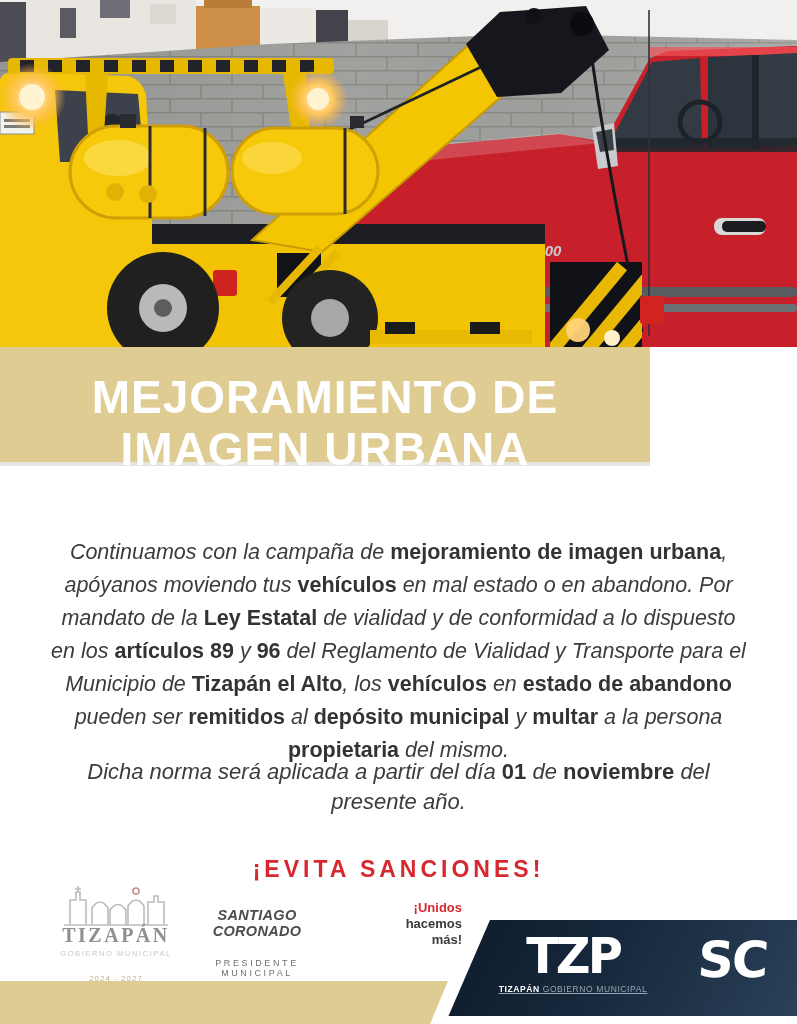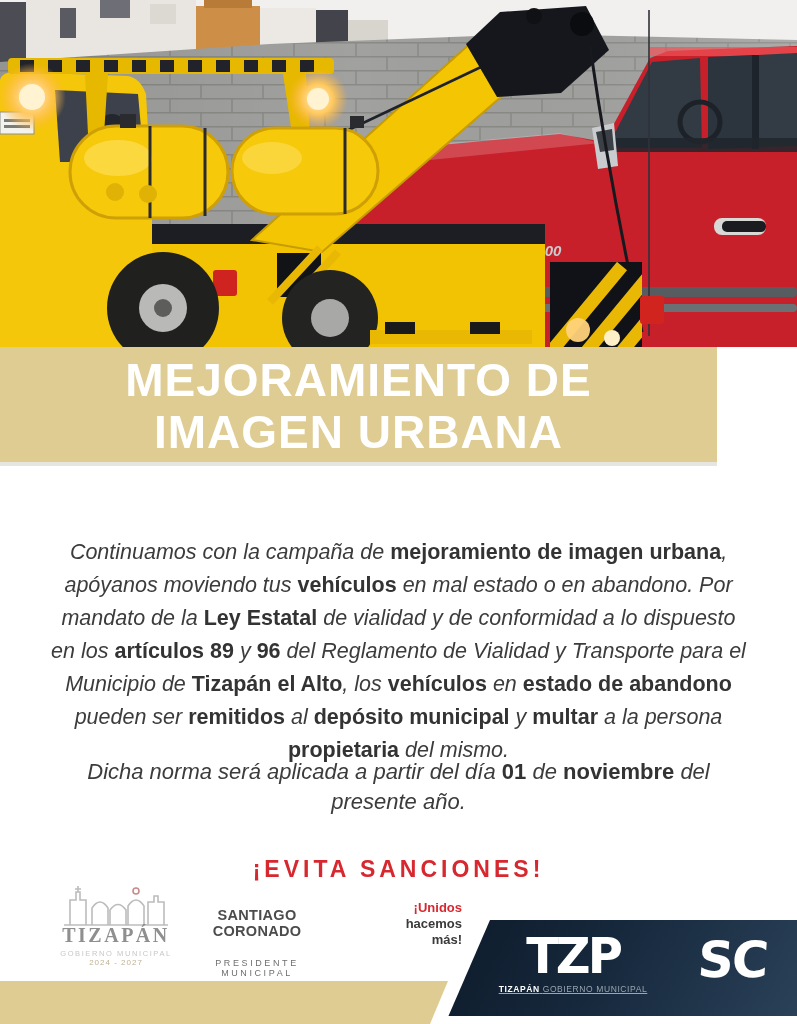--- a/index.html
+++ b/index.html
@@ -5,46 +5,46 @@
   * { margin:0; padding:0; box-sizing:border-box; }
   html,body { width:797px; height:1024px; }
   body { font-family:"Liberation Sans", sans-serif; background:#ffffff; }
   .poster { position:relative; width:797px; height:1024px; background:#ffffff; overflow:hidden; }
 
   
   .photo { position:absolute; top:0; left:0; width:797px; height:347px; }
   .photo svg { display:block; width:797px; height:347px; }
 
   
-  .banner { position:absolute; top:347px; left:0; width:717px; height:119px;
-            background:#dfcc92; text-align:center; padding-top:7px;
+  .banner { position:absolute; top:347px; left:0; width:650px; height:119px;
+            background:#dfcc92; text-align:center; padding-top:24px;
             border-bottom:4px solid #e7e5e0; }
   .banner .bline { color:#ffffff; font-weight:800; font-size:46px; line-height:52px;
                    letter-spacing:1px; }
 
   
   .bodytext { position:absolute; left:48px; width:701px; text-align:center;
               color:#3c3c3c; font-style:italic; }
   .p1 { top:497px; font-size:21.5px; line-height:33px; position:absolute;margin-top:39px; }
   .p2 { top:757px; font-size:22px; line-height:30px; position:absolute; }
   .bodytext .b { font-style:normal; font-weight:bold; color:#333333; }
 
   .evita { position:absolute; top:808px; left:0; width:797px; text-align:center;
            color:#d7282f; font-weight:bold; font-size:23px; letter-spacing:4px;margin-top:48px; }
 
   
   .seal { position:absolute; left:48px; top:882px; width:136px; text-align:center; }
   .seal .skyline { display:block; margin:0 auto; }
   .seal .seal-name { font-family:"Liberation Serif", serif; font-size:20px;
                      letter-spacing:2.5px; color:#8f8f8f; font-weight:600; margin-top:-2px; }
   .seal .seal-sub { font-size:7.5px; letter-spacing:1.6px; color:#c7c7c5; margin-top:2px; }
-  .seal .seal-years { font-size:8px; letter-spacing:1px; color:#c0b194; margin-top:0; }
+  .seal .seal-years { font-size:8px; letter-spacing:1px; color:#c0b194; margin-top:16px; }
 
   .mayor { position:absolute; left:182px; top:907px; width:150px; text-align:center; }
-  .mayor .mayor-name { font-size:14.5px; font-weight:800; color:#4c4c4c; letter-spacing:.3px; }
+  .mayor .mayor-name { font-size:14.5px; font-weight:800; color:#4c4c4c; letter-spacing:.3px;font-style:italic; }
   .mayor .mayor-title { font-size:9px; color:#6e6e6e; letter-spacing:2.6px; margin-top:19px; }
 
   .slogan { position:absolute; left:352px; top:900px; width:110px; text-align:right;
             font-weight:800; font-size:13px; line-height:16px; }
   .slogan .s1 { color:#d7282f; }
   .slogan .s2, .slogan .s3 { color:#3a3a3a; }
 
   
   .tan-strip { position:absolute; left:0; top:981px; width:470px; height:43px;
                background:#dfcc92;

